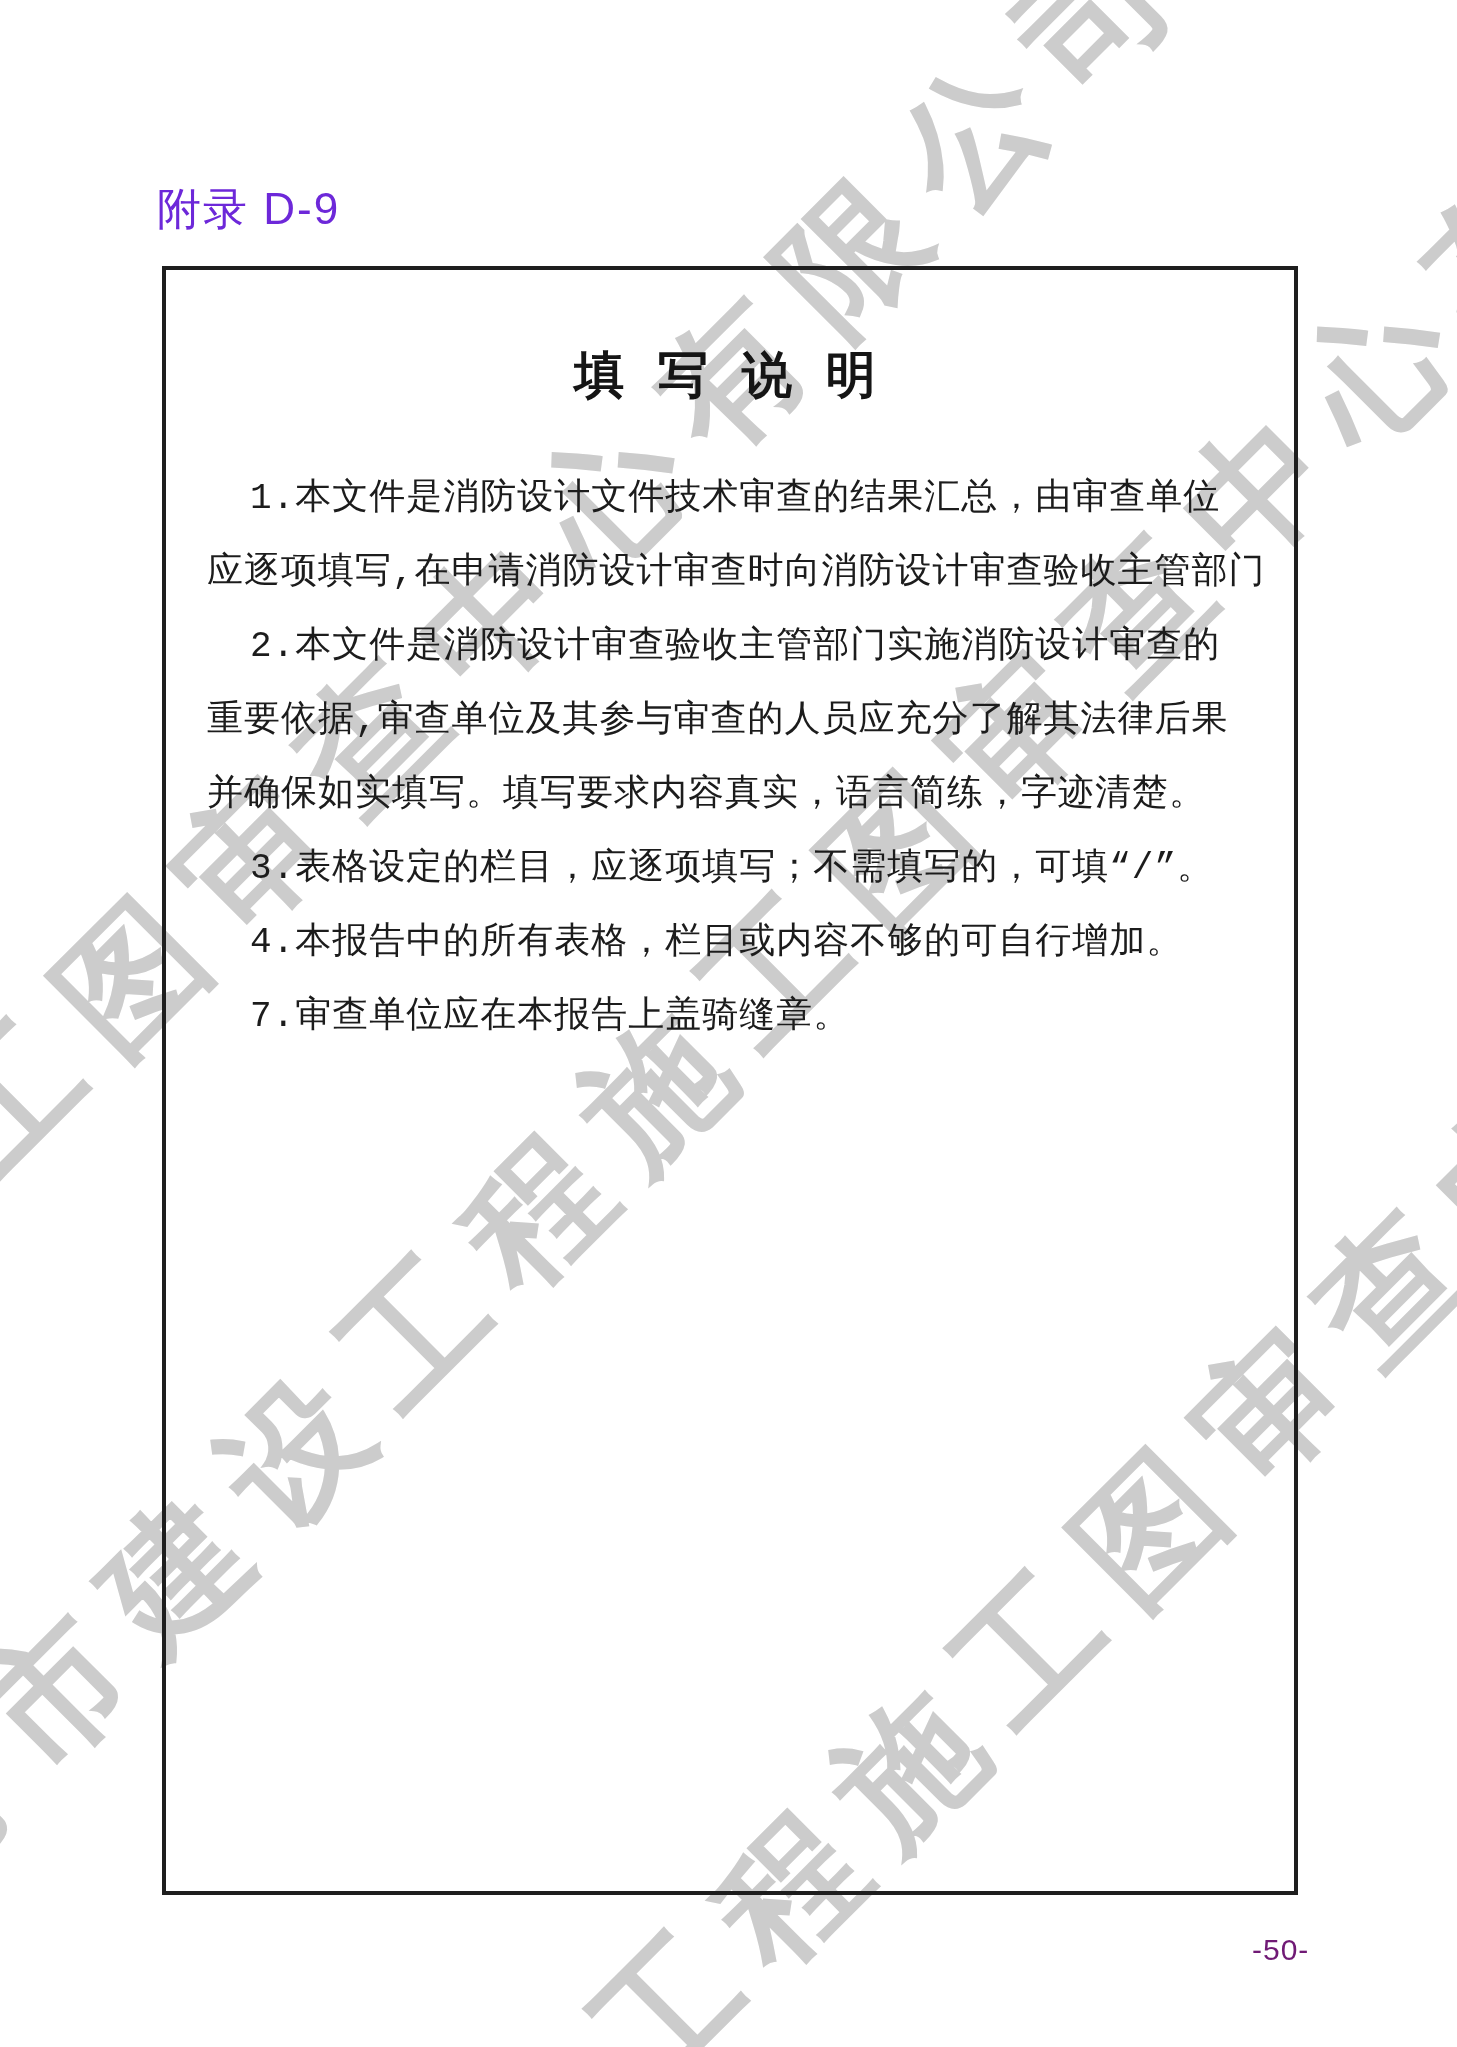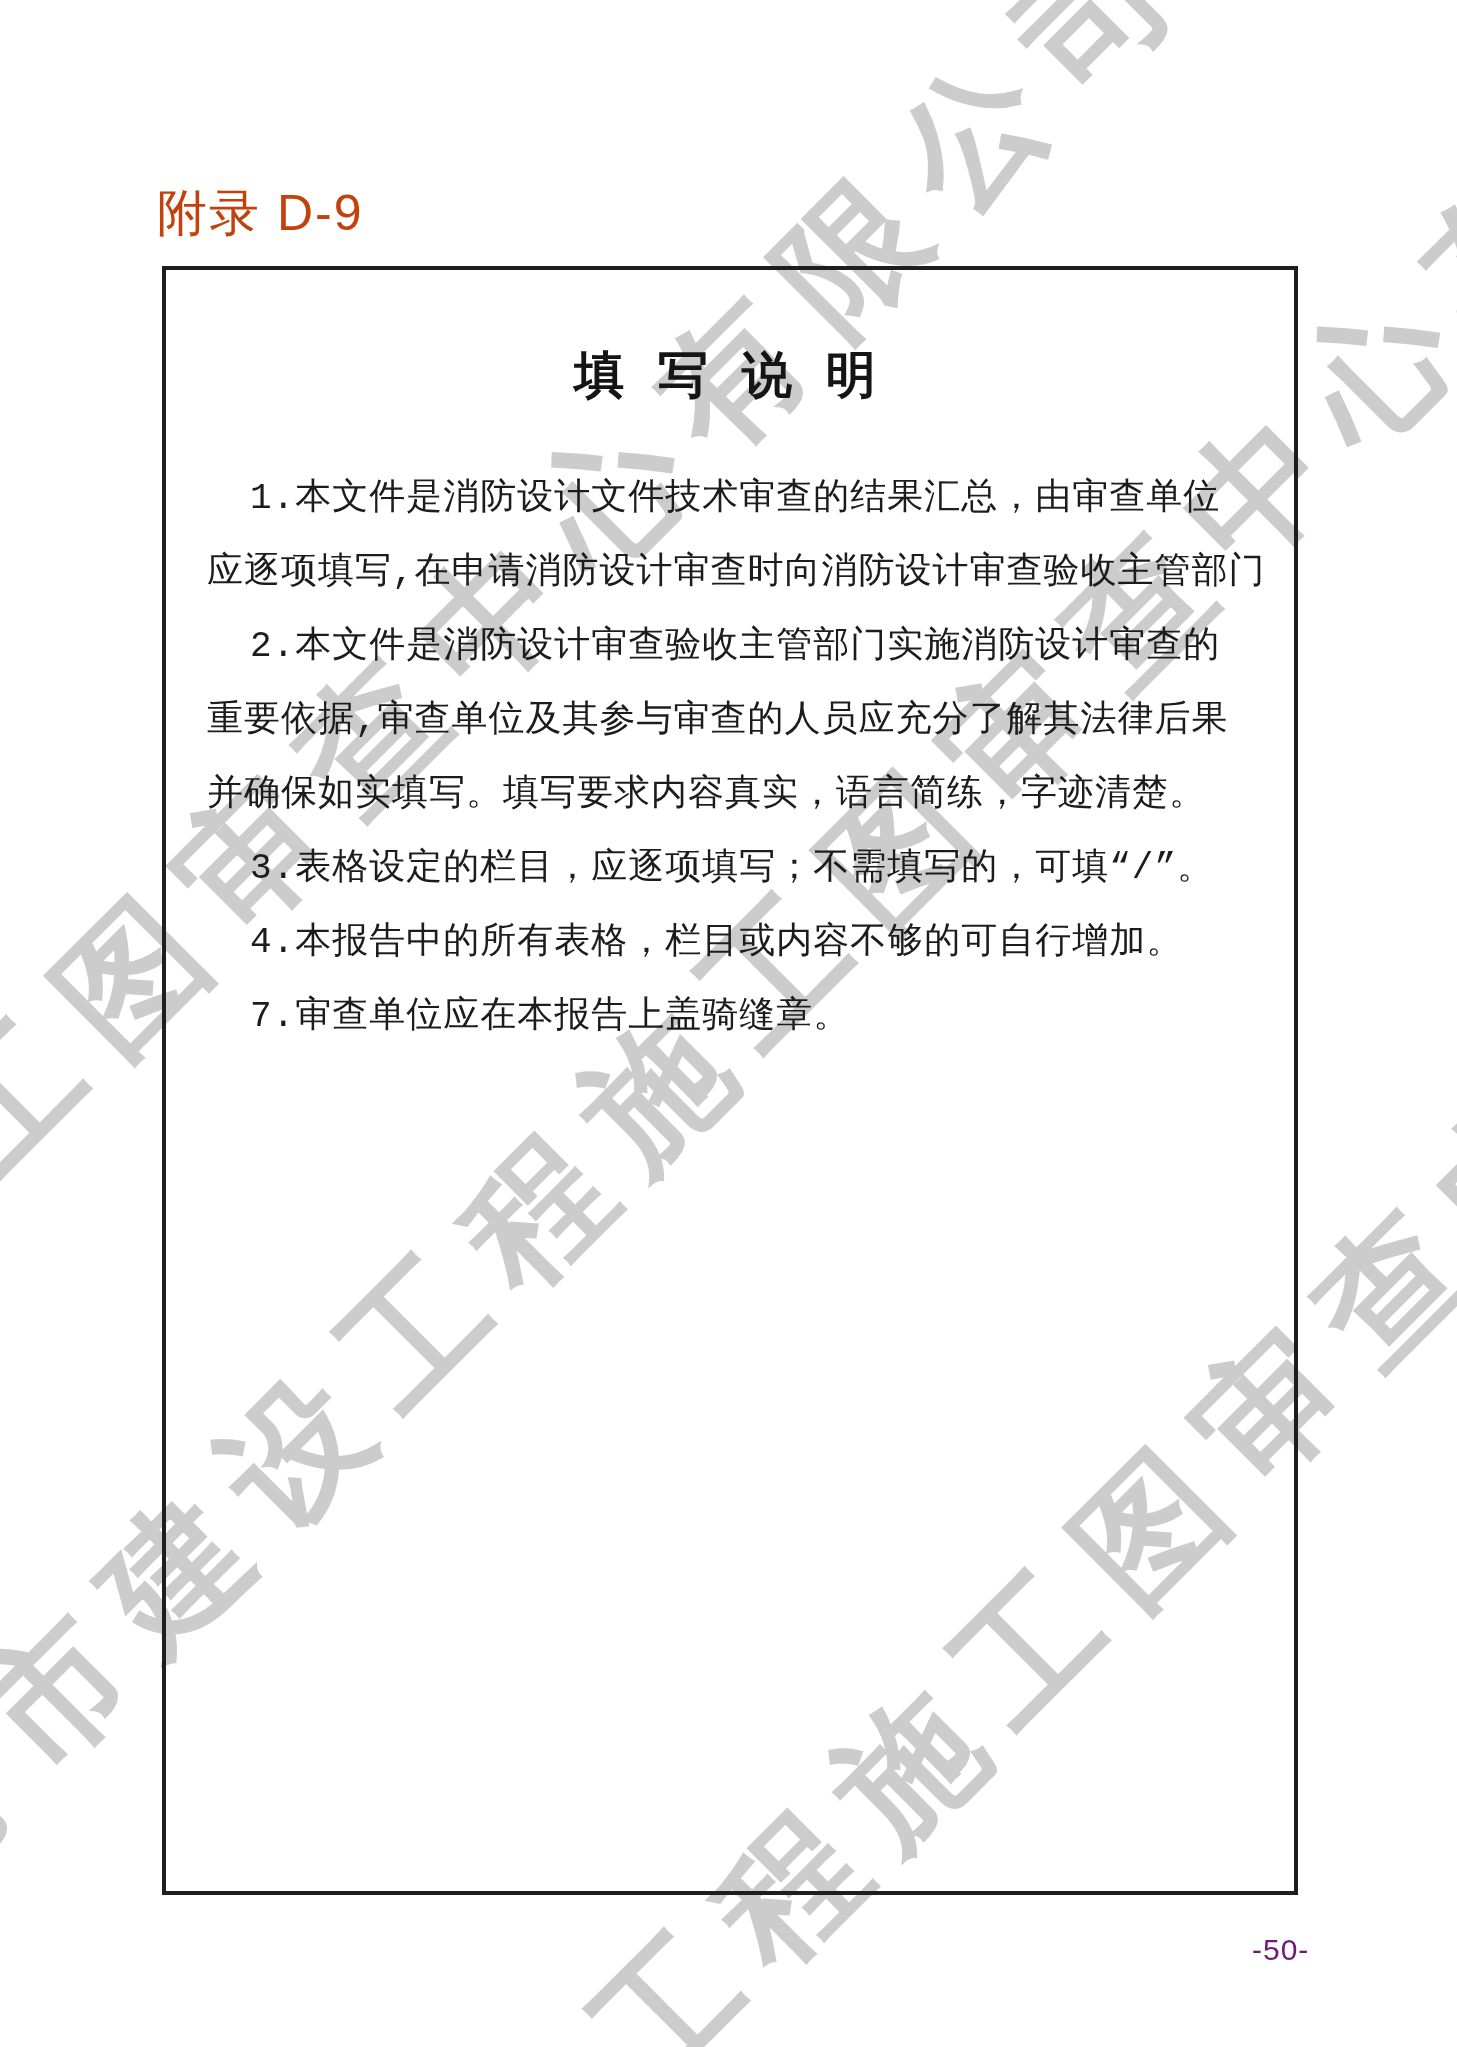--- a/index.html
+++ b/index.html
@@ -24,22 +24,22 @@
     color:#cccccc;
   }
   .wm-1 { left:408px; top:703px;  transform:translate(-50%,-50%) rotate(-45deg) translateX(-630px); }
   .wm-2 { left:728px; top:1023px; transform:translate(-50%,-50%) rotate(-45deg) translateX(0px); }
   .wm-3 { left:1193px; top:1488px; transform:translate(-50%,-50%) rotate(-45deg) translateX(-300px); }
   
   .content { position:absolute; inset:0; z-index:1; }
   .appendix-label {
     position:absolute; left:157px; top:180px;
     font-family:"Liberation Sans", sans-serif;
-    font-size:50px; letter-spacing:2px;
-    color:#c2410c;
+    font-size:44px; letter-spacing:2px;
+    color:#6d28d9;
   }
   .big-box {
     position:absolute;
     left:162px; top:266px;
     width:1128px; height:1621px;
     border:4px solid #1e1e1e;
     background:transparent;
   }
   .box-title {
     margin-top:72px;

